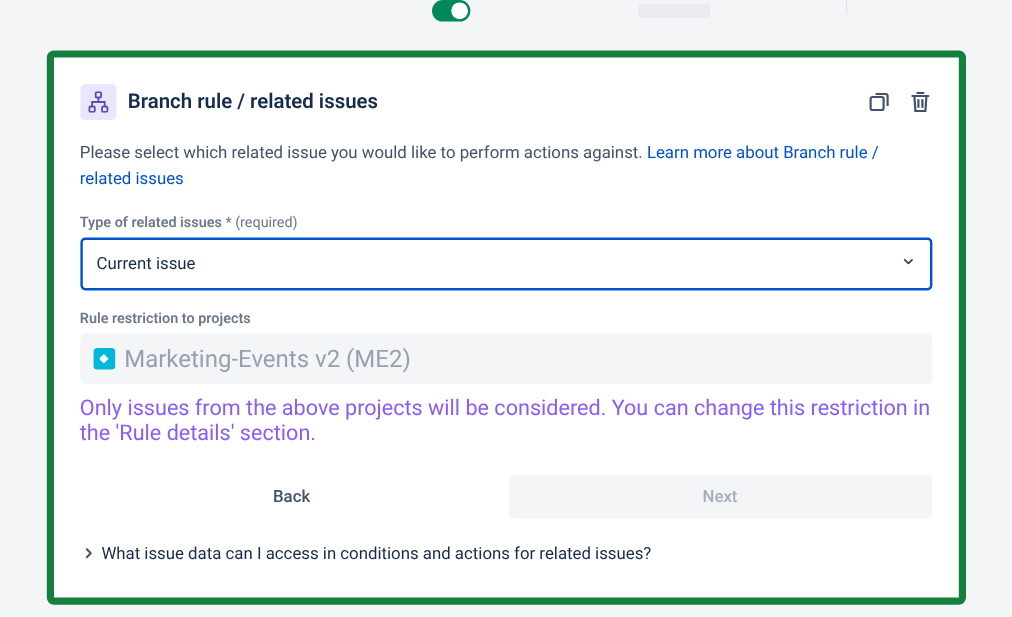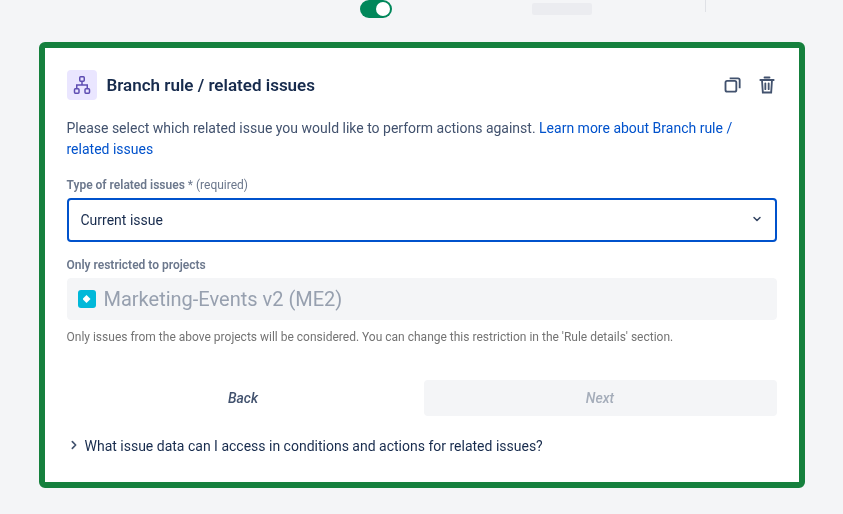--- a/index.html
+++ b/index.html
@@ -157,30 +157,29 @@
       width: 8px;
       height: 8px;
       background: #fff;
       clip-path: polygon(50% 0%, 100% 50%, 50% 100%, 0% 50%);
     }
     .proj-name {
       color: #97a0af;
       font-size: 20px;
     }
     .helper {
-      font-size: 12px;
-      color: #737373;
+      font-size: 18px;
+      color: #8b5cf6;
       margin-top: 10px;
-      margin-bottom: 36px;
+      margin-bottom: 24px;
     }
     .btn-row {
       display: flex;
       gap: 4px;
       margin-bottom: 16px;
-      font-style: italic;
     }
     .btn {
       flex: 1;
       padding: 10px;
       text-align: center;
       font-size: 14px;
       font-weight: 500;
       border-radius: 4px;
       cursor: pointer;
     }
@@ -255,21 +254,21 @@
 
   <div class="select-field">
     <span>Current issue</span>
     <span>
       <svg width="12" height="12" viewBox="0 0 24 24">
           <path d="M6 9 L12 15 L18 9" stroke="#344563" stroke-width="3" fill="none" stroke-linecap="round" stroke-linejoin="round"></path>
         </svg>
     </span>
   </div>
 
-  <div class="field-label-plain">Only restricted to projects</div>
+  <div class="field-label-plain">Rule restriction to projects</div>
 
   <div class="projects-box">
     <div class="proj-icon"></div>
     <div class="proj-name">Marketing-Events v2 (ME2)</div>
   </div>
 
   <div class="helper">Only issues from the above projects will be considered. You can change this restriction in the 'Rule details' section.</div>
 
   <div class="btn-row">
     <div class="btn btn-back">Back</div>

